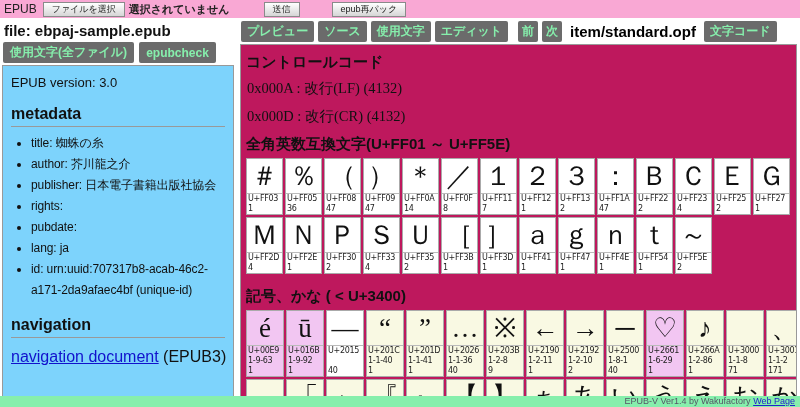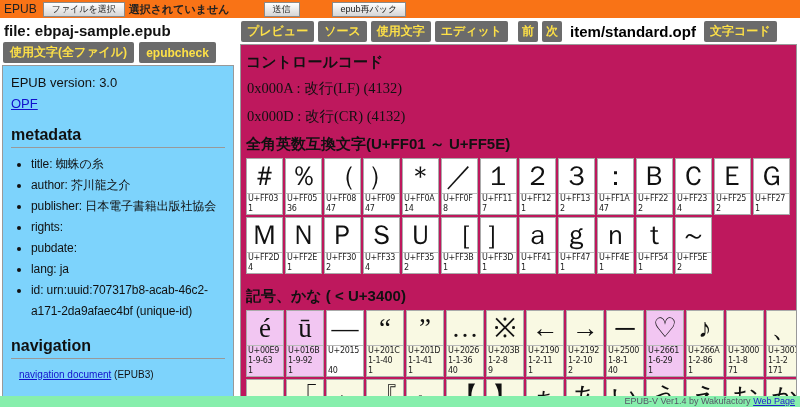--- a/index.html
+++ b/index.html
@@ -5,21 +5,21 @@
   * { box-sizing: border-box; }
   html,body { margin:0; padding:0; }
   body {
     width:800px; height:407px; position:relative; overflow:hidden;
     background:#fff; font-family:"Liberation Sans","DejaVu Sans",sans-serif; color:#111;
   }
 
   
   .topbar {
     position:absolute; left:0; top:0; width:800px; height:18px;
-    background:#f97316; display:flex; align-items:center; padding:0 4px;
+    background:#f9a8d4; display:flex; align-items:center; padding:0 4px;
   }
   .app-name { font-size:12px; color:#222; margin-right:6px; }
   .mac-btn {
     background:linear-gradient(#ffffff,#d6d6d6); border:1px solid #8a8a8a;
     border-radius:0; font-size:9px; line-height:11px; padding:1px 8px; color:#222;
     font-family:inherit;
   }
   .status-text { font-size:11px; font-weight:bold; color:#222; margin-left:4px; }
   .btn-send { margin-left:34px; }
   .btn-repack { margin-left:32px; }
@@ -30,37 +30,37 @@
     background:#86efac; z-index:9; font-size:9px; line-height:11px;
     text-align:right; padding-right:5px; color:#555566;
   }
   .footer a { color:#2222cc; text-decoration:underline; }
 
   
   .left-panel { position:absolute; left:0; top:18px; width:238px; }
   .file-line { margin:4px 0 2px 4px; font-size:15px; font-weight:bold; }
   .left-btn-row { margin:3px 0 2px 3px; display:flex; gap:5px; }
   .dark-btn {
-    background:#6b6b6b; color:#fde047; font-weight:bold; font-size:12px;
+    background:#6b6b6b; color:#86efac; font-weight:bold; font-size:12px;
     padding:2px 7px; border:none; border-radius:2px; font-family:inherit; white-space:nowrap;
   }
   .left-box {
     margin-left:2px; width:232px; height:334px; border:1px solid #999;
     padding:6px 2px 4px 8px; overflow:hidden; background:#7dd3fc;
   }
   .version-line { font-size:13px; margin:3px 0 6px 0; }
   .link { color:#1111cc; text-decoration:underline; cursor:pointer; }
   .opf-line { font-size:13px; margin:6px 0 0 0; }
   h2.section {
     font-size:16px; font-weight:bold; margin:15px 6px 6px 0;
     border-bottom:1px solid #999; padding-bottom:3px;
   }
   ul.meta { margin:2px 0 0 0; padding-left:20px; font-size:12px; line-height:21px; }
   ul.meta li { word-wrap:break-word; letter-spacing:-0.1px; }
-  .nav-line { font-size:10px; margin:10px 0 0 8px; }
+  .nav-line { font-size:16px; margin:10px 0 0 0; }
 
   
   .toolbar {
     position:absolute; left:241px; top:21px; height:20px;
     display:flex; align-items:center; gap:4px;
   }
   .toolbar .dark-btn { padding:2px 6px; }
   .toolbar .small { padding:2px 4px; }
   .current-file { font-size:15px; font-weight:bold; margin:0 4px; color:#000; }
 
@@ -105,21 +105,20 @@
 </div>
 
 <div class="left-panel">
   <div class="file-line">file: ebpaj-sample.epub</div>
   <div class="left-btn-row">
     <button class="dark-btn">使用文字(全ファイル)</button>
     <button class="dark-btn">epubcheck</button>
   </div>
   <div class="left-box">
     <div class="version-line">EPUB version: 3.0</div>
-    <div class="opf-line"><a class="link">OPF</a></div>
     <h2 class="section">metadata</h2>
     <ul class="meta">
 
         <li>title: 蜘蛛の糸</li>
 
         <li>author: 芥川龍之介</li>
 
         <li>publisher: 日本電子書籍出版社協会</li>
 
         <li>rights:</li>

